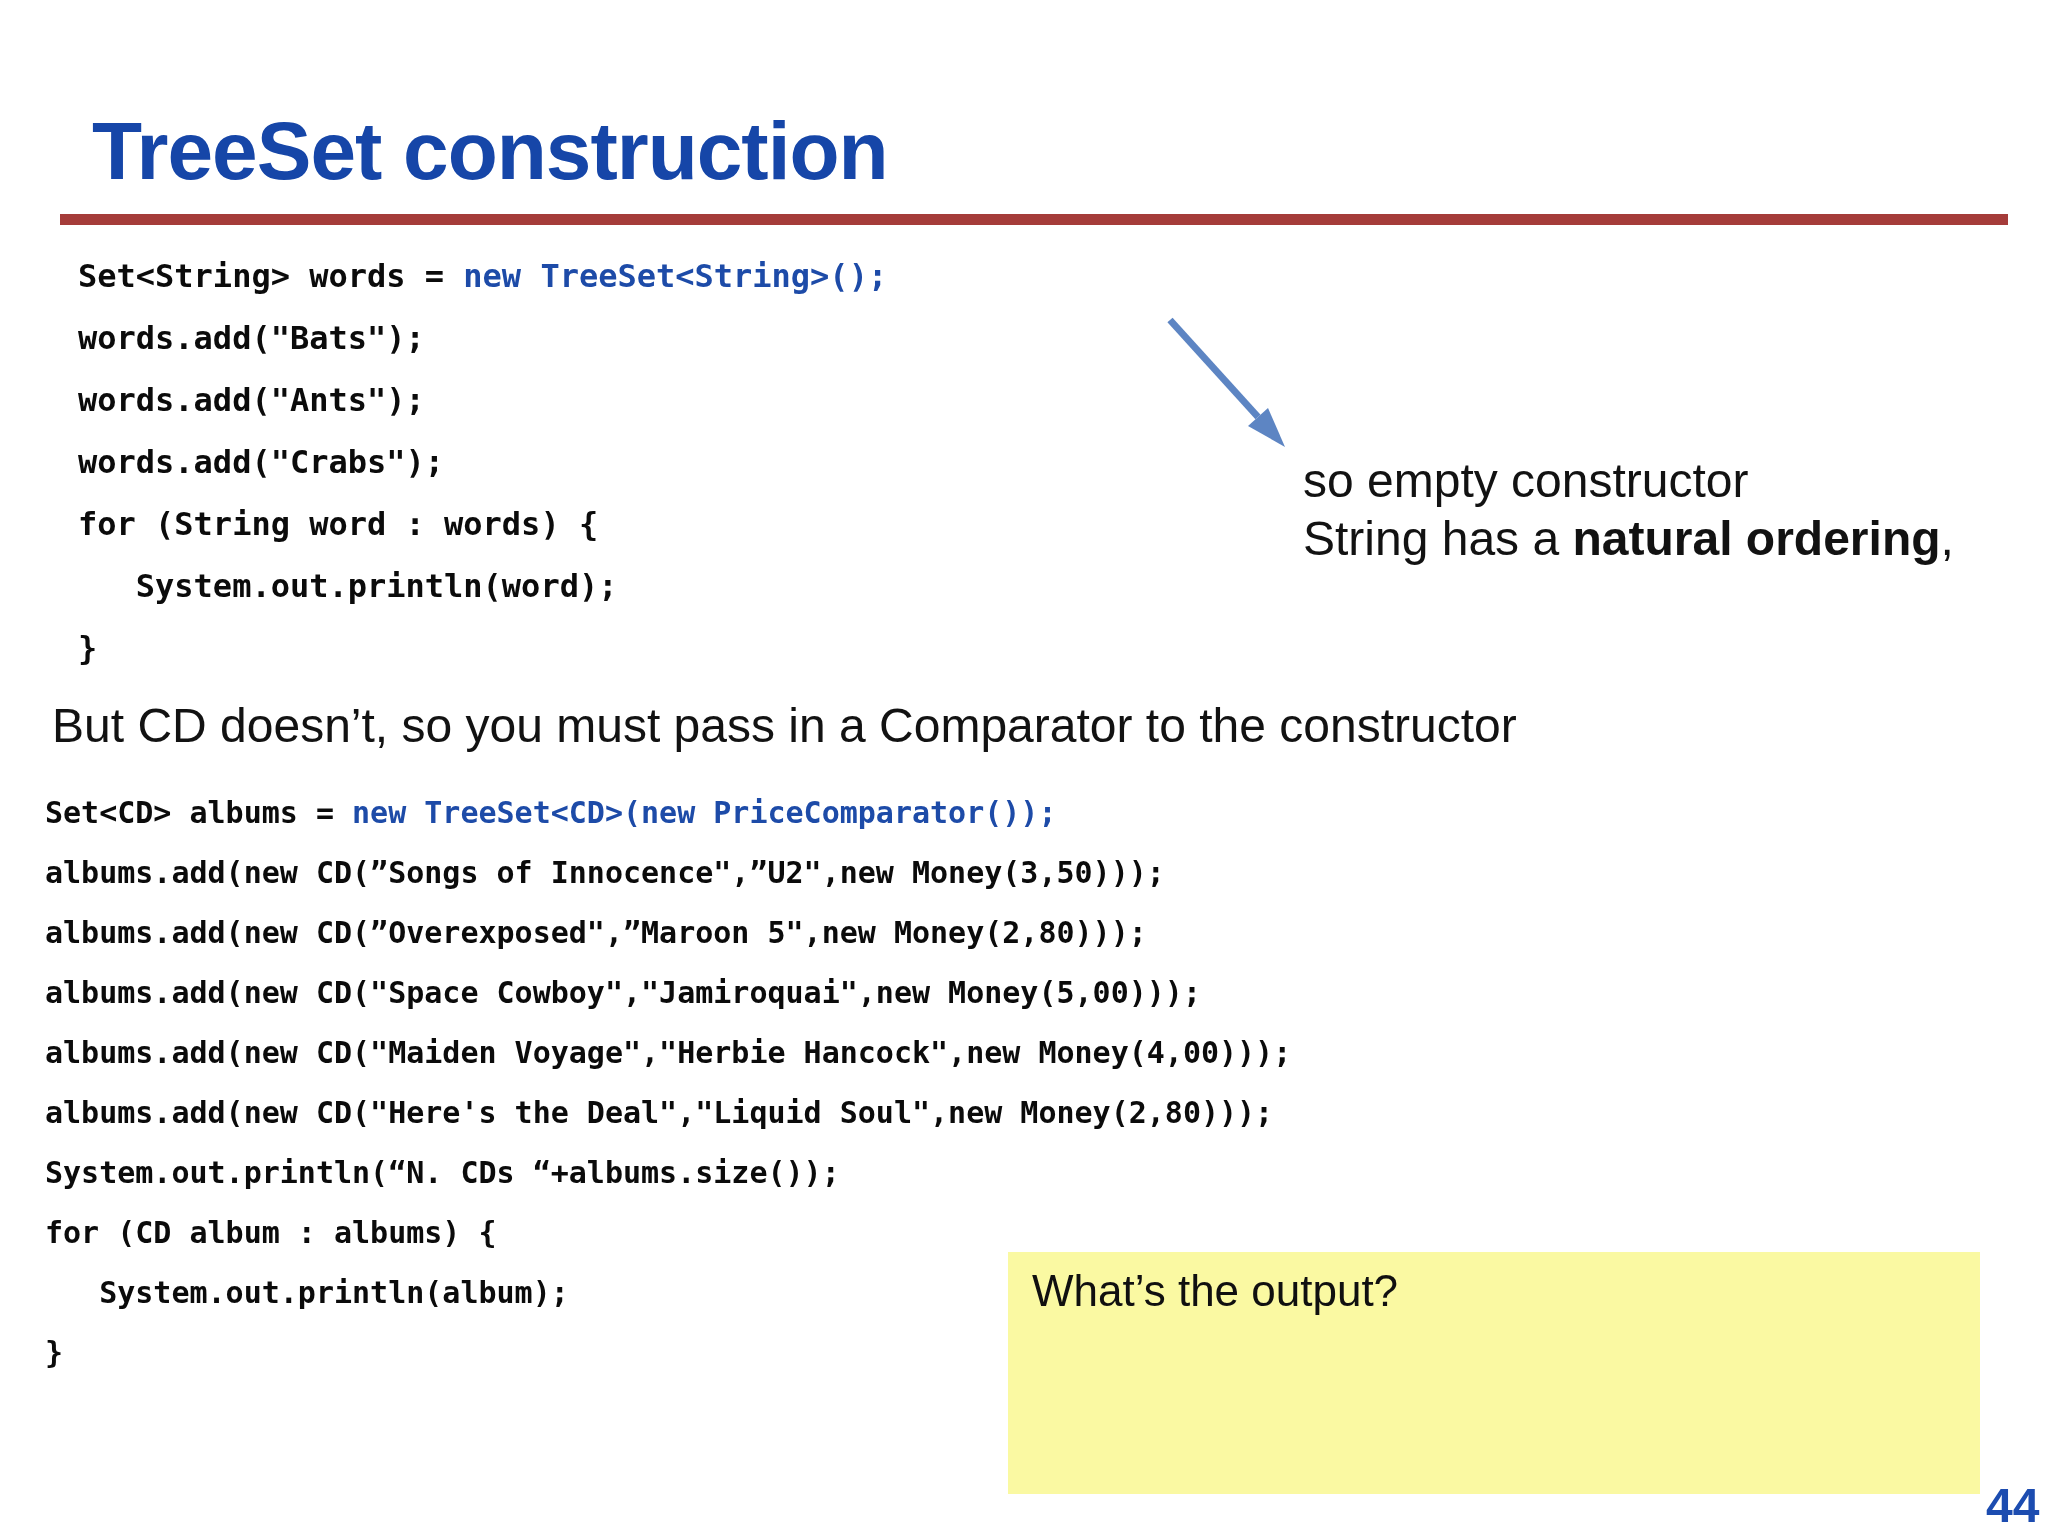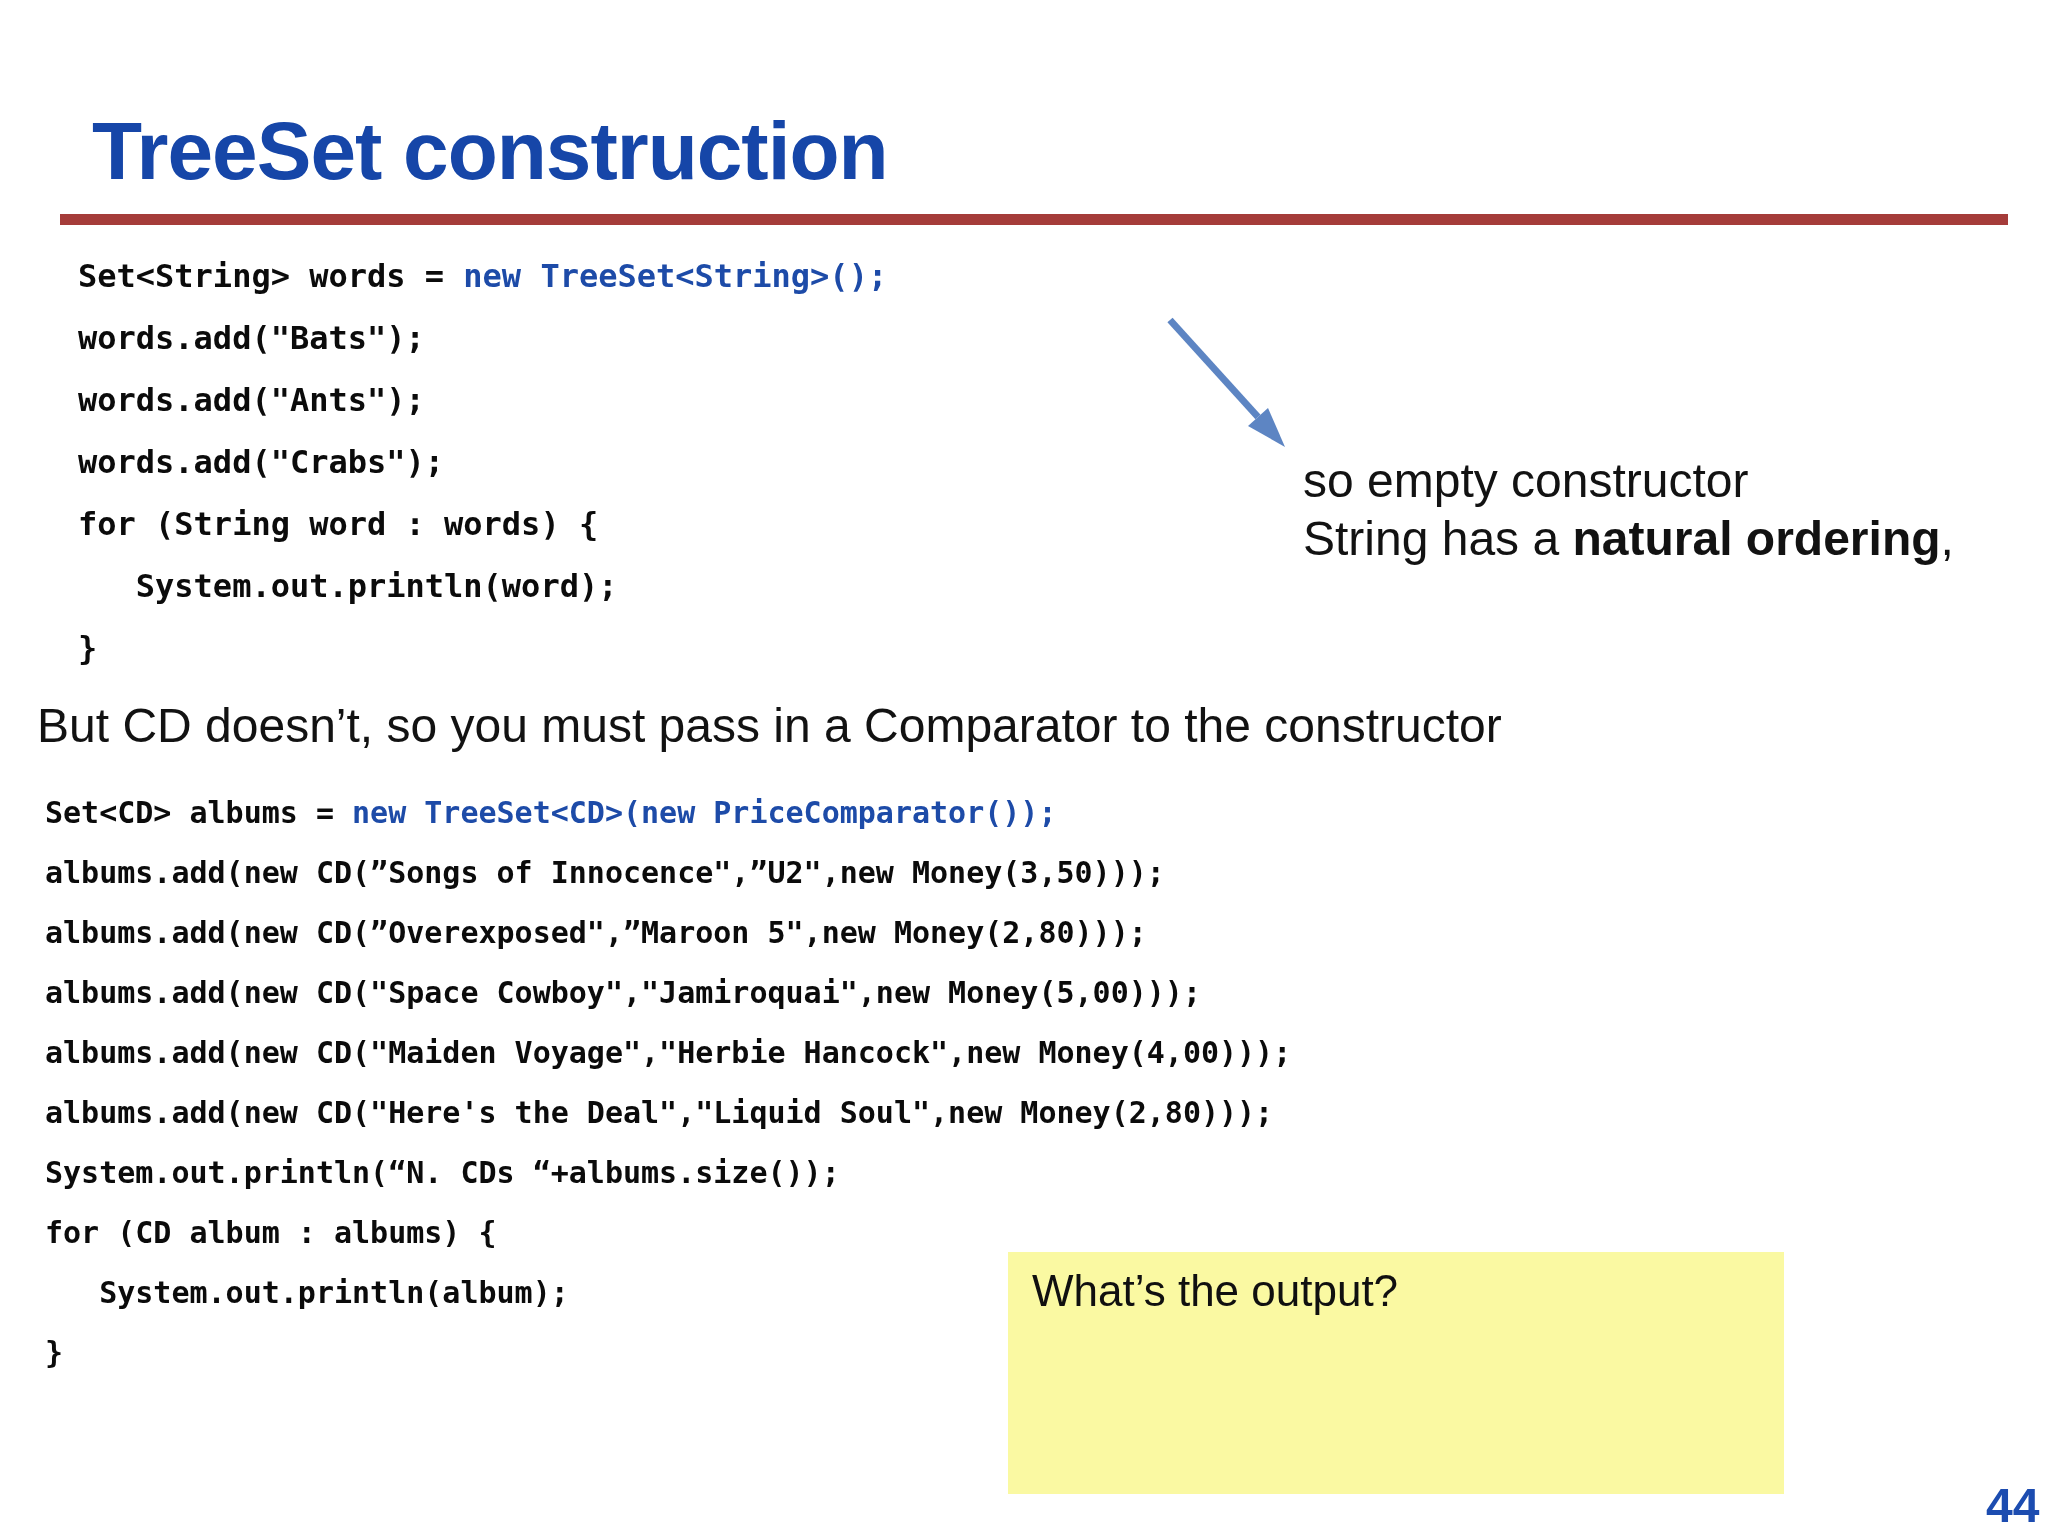--- a/index.html
+++ b/index.html
@@ -34,32 +34,32 @@
   .code2{left:45px;top:783px;font-size:30px;line-height:60px;}
   .code-line .tk1{color:var(--code-blue);}
   .annotation{
     left:1303px;top:452px;
     font-size:48px;line-height:58px;
     color:#121212;
     white-space:nowrap;
   }
   .annotation b{font-weight:bold;}
   .between{
-    left:37px;top:698px;
+    left:52px;top:698px;
     font-size:48px;
     color:#121212;
     white-space:nowrap;
   }
   .arrow-svg{
     left:0;top:0;width:2048px;height:1536px;
     pointer-events:none;
   }
   .notebox{
     left:1008px;top:1252px;
-    width:776px;height:242px;
+    width:972px;height:242px;
     background:var(--note-bg);
     box-sizing:border-box;
     padding:14px 0 0 24px;
   }
   .note-q{
     font-size:44px;color:#101010;
     white-space:nowrap;
   }
   .note-out{
     margin-top:8px;

